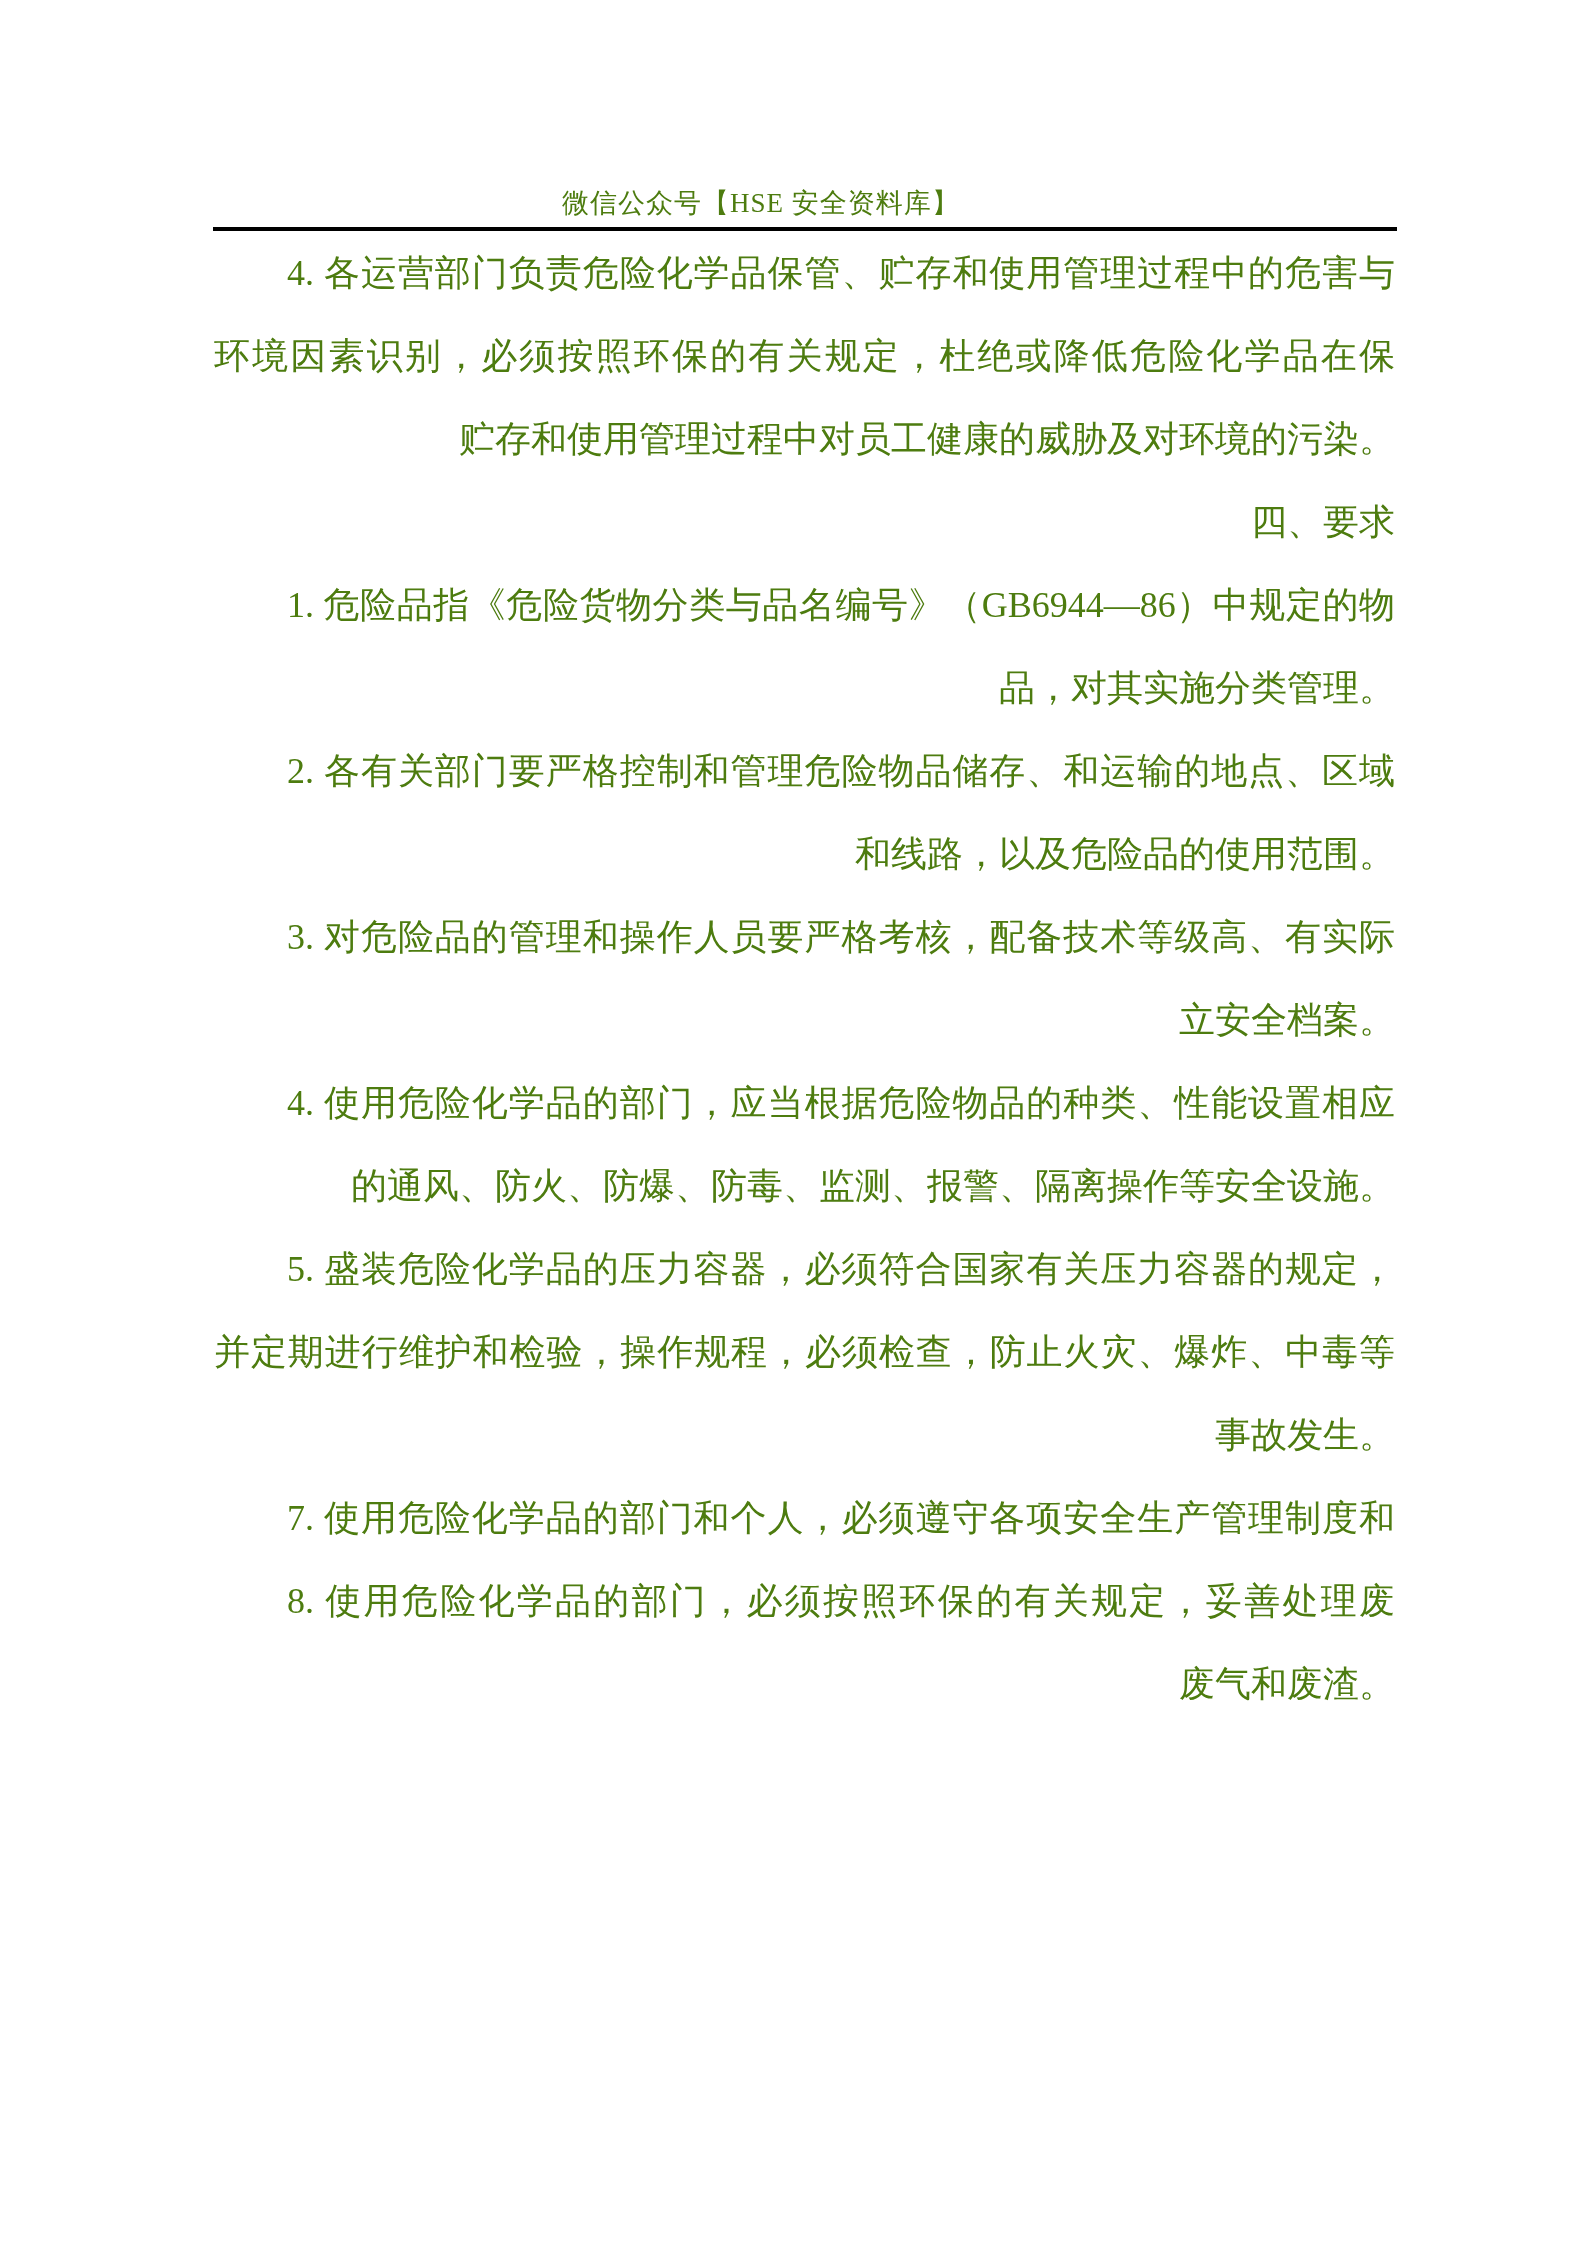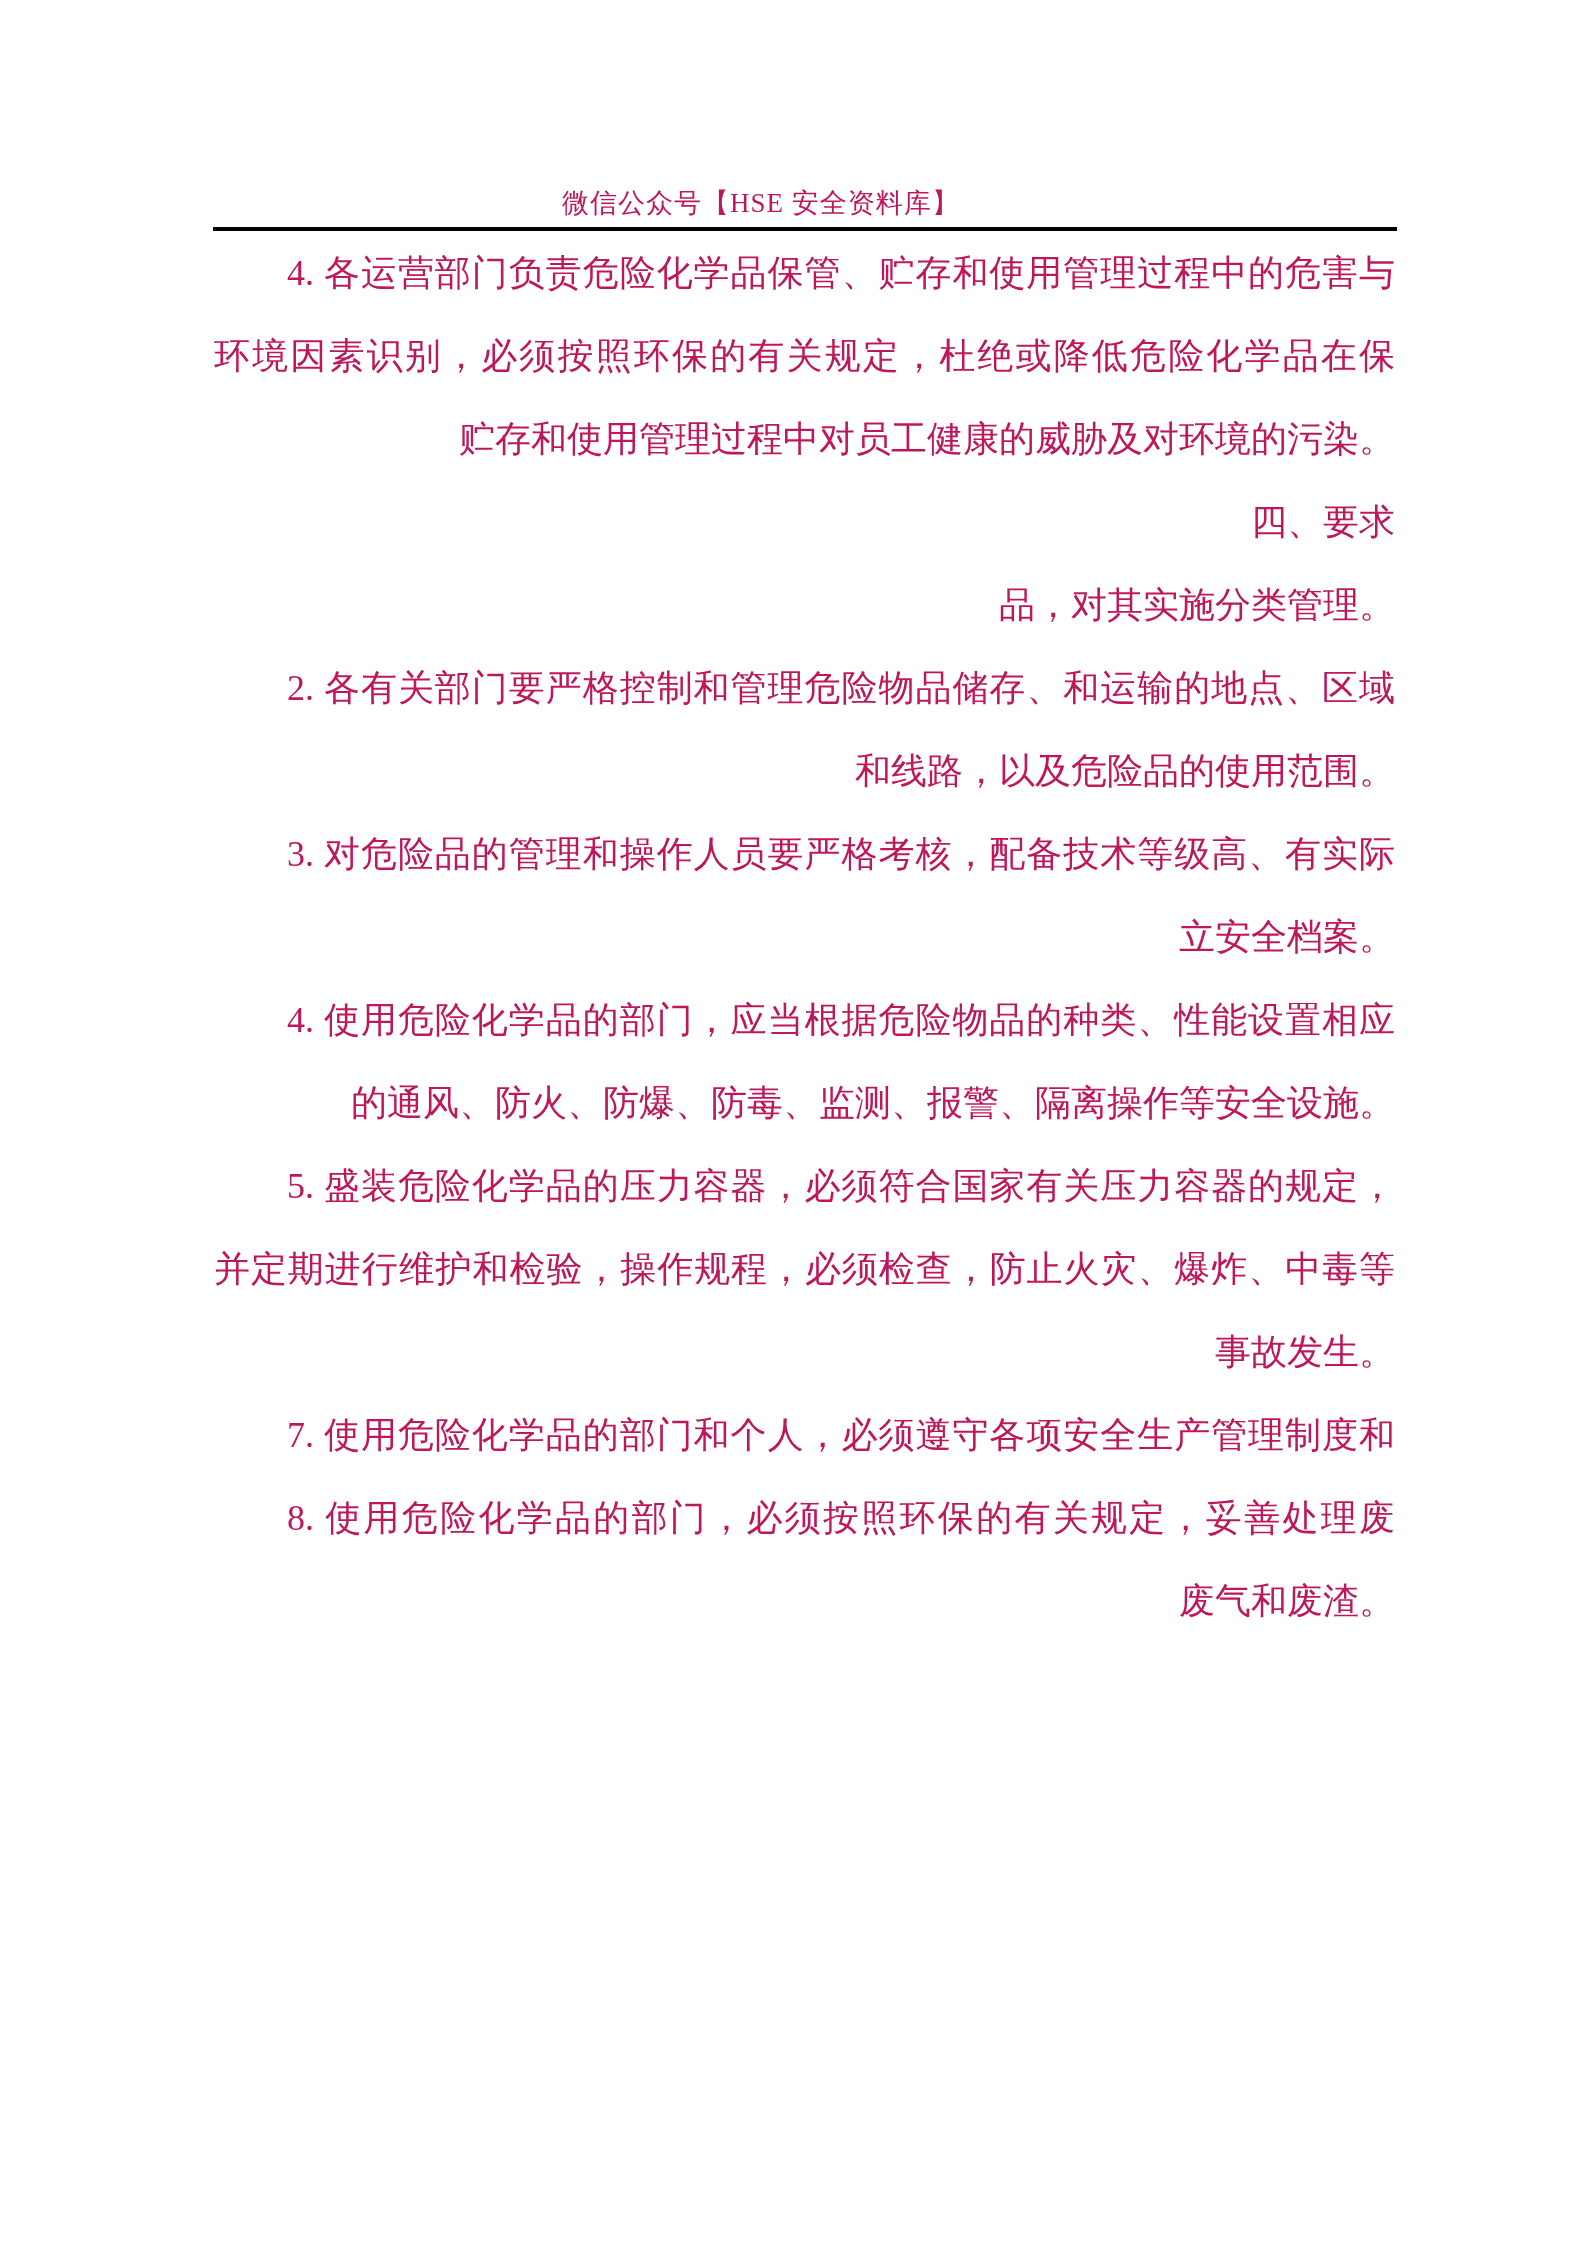--- a/index.html
+++ b/index.html
@@ -4,21 +4,21 @@
 <style>
   html, body { margin: 0; padding: 0; background: #888; }
   .page {
     position: relative;
     width: 1587px;
     height: 2245px;
     margin: 0 auto;
     background: #ffffff;
     overflow: hidden;
     font-family: "Liberation Serif", "DejaVu Serif", serif;
-    color: #be185d;
+    color: #4d7c0f;
   }
   .header-title {
     position: absolute;
     left: 213px;
     top: 188px;
     width: 1184px;
     padding-right: 88px;
     box-sizing: border-box;
     text-align: center;
     font-size: 27px;
@@ -61,20 +61,21 @@
 
   <div class="header-title">微信公众号【HSE 安全资料库】</div>
 
   <div class="header-rule"></div>
 
   <div class="doc-body">
     <div class="line indent fill">4. 各运营部门负责危险化学品保管、贮存和使用管理过程中的危害与</div>
     <div class="line fill">环境因素识别，必须按照环保的有关规定，杜绝或降低危险化学品在保管、</div>
     <div class="line">贮存和使用管理过程中对员工健康的威胁及对环境的污染。</div>
     <div class="line indent">四、要求</div>
+    <div class="line indent fill">1. 危险品指《危险货物分类与品名编号》（GB6944—86）中规定的物</div>
     <div class="line">品，对其实施分类管理。</div>
     <div class="line indent fill">2. 各有关部门要严格控制和管理危险物品储存、和运输的地点、区域</div>
     <div class="line">和线路，以及危险品的使用范围。</div>
     <div class="line indent fill">3. 对危险品的管理和操作人员要严格考核，配备技术等级高、有实际</div>
     <div class="line">立安全档案。</div>
     <div class="line indent fill">4. 使用危险化学品的部门，应当根据危险物品的种类、性能设置相应</div>
     <div class="line">的通风、防火、防爆、防毒、监测、报警、隔离操作等安全设施。</div>
     <div class="line indent fill">5. 盛装危险化学品的压力容器，必须符合国家有关压力容器的规定，</div>
     <div class="line fill">并定期进行维护和检验，操作规程，必须检查，防止火灾、爆炸、中毒等</div>
     <div class="line">事故发生。</div>

